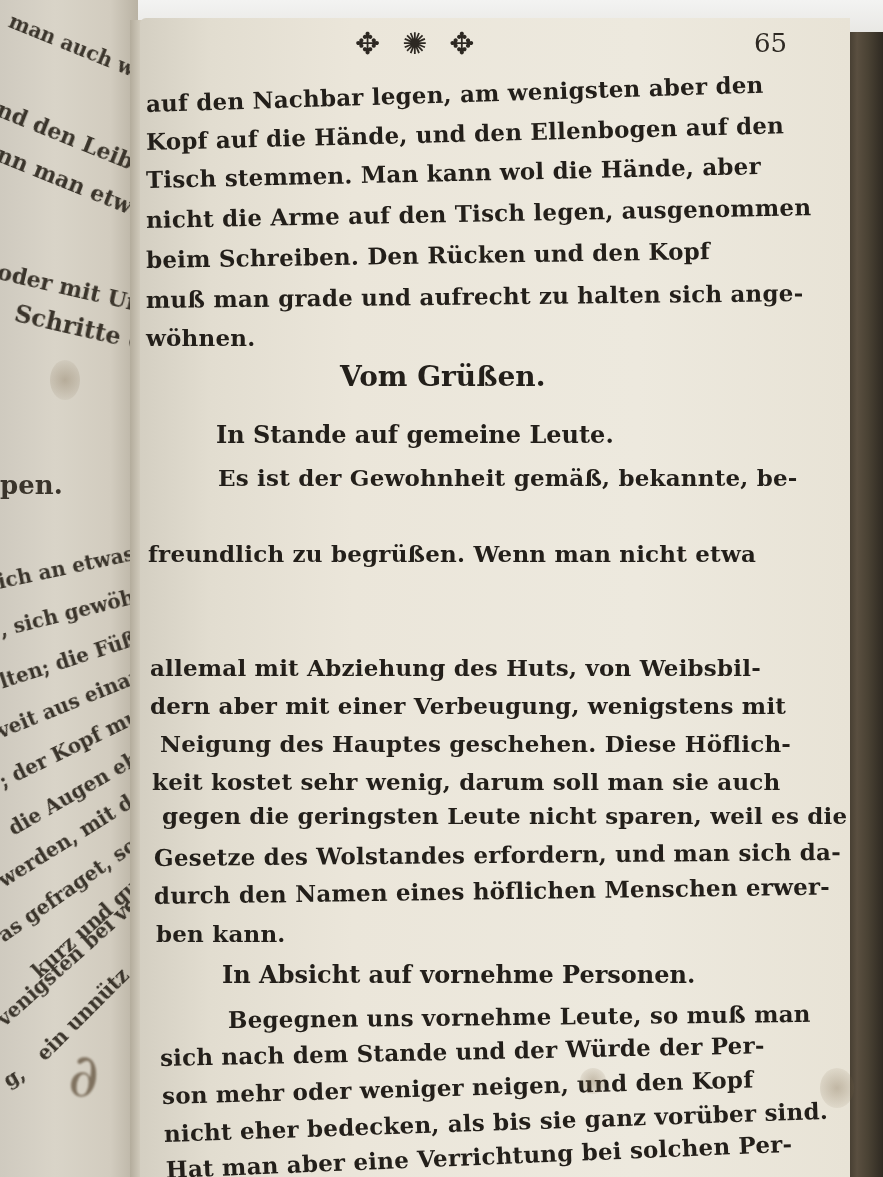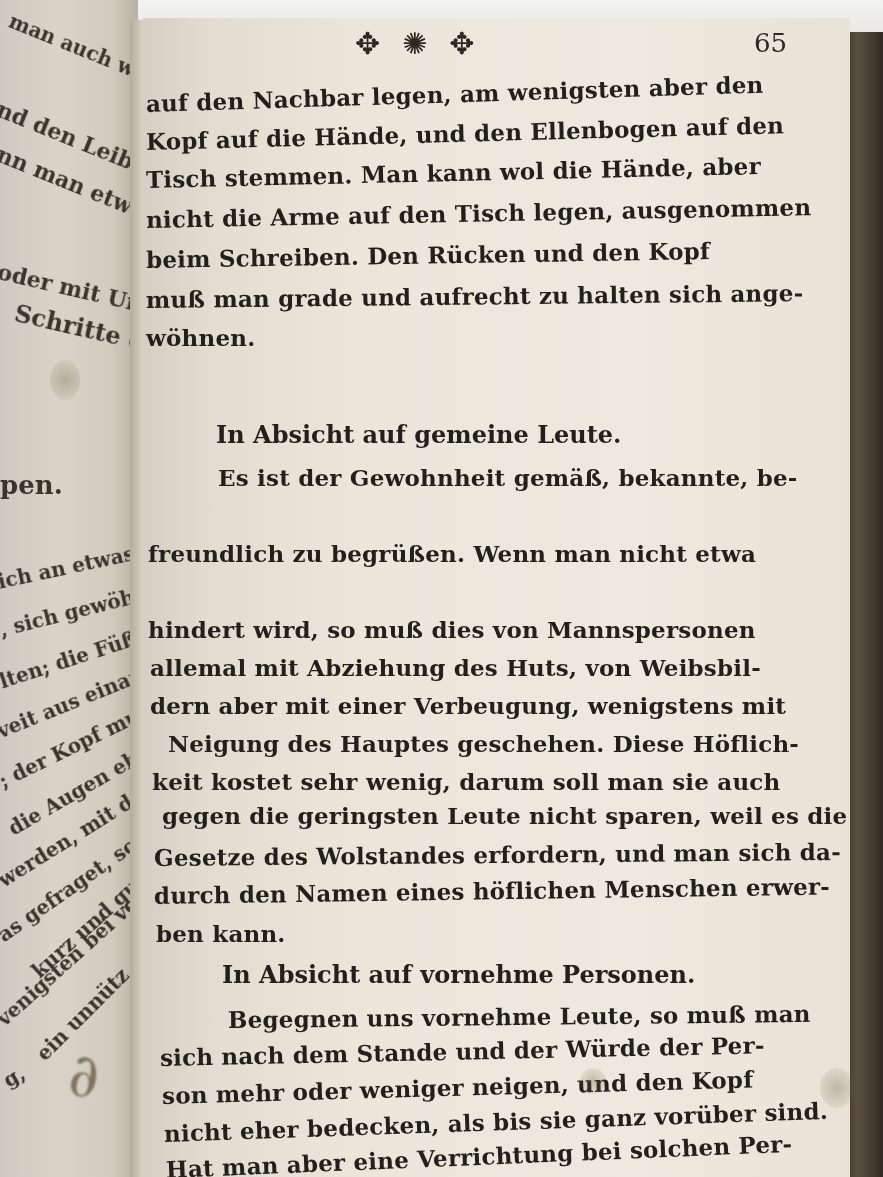--- a/index.html
+++ b/index.html
@@ -124,28 +124,28 @@
   <div class="text-block">
 
     <div class="line" style="left:6px; top:72px; transform:rotate(-1.8deg);">auf den Nachbar legen, am wenigsten aber den</div>
     <div class="line" style="left:6px; top:110px; transform:rotate(-1.5deg);">Kopf auf die Hände, und den Ellenbogen auf den</div>
     <div class="line" style="left:6px; top:148px; transform:rotate(-1.3deg);">Tisch stemmen. Man kann wol die Hände, aber</div>
     <div class="line" style="left:6px; top:188px; transform:rotate(-1.1deg);">nicht die Arme auf den Tisch legen, ausgenommen</div>
     <div class="line" style="left:6px; top:228px; transform:rotate(-0.9deg);">beim Schreiben.  Den Rücken und den Kopf</div>
     <div class="line" style="left:6px; top:268px; transform:rotate(-0.6deg);">muß man grade und aufrecht zu halten sich ange-</div>
     <div class="line" style="left:6px; top:306px;">wöhnen.</div>
 
-    <div class="subheading" style="left:76px; top:402px;">In Absicht auf gemeine Leute.</div>
+    <div class="heading" style="left:200px; top:342px;">Vom Grüßen.</div>
+    <div class="subheading" style="left:76px; top:402px;">In Stande auf gemeine Leute.</div>
 
     <div class="line" style="left:78px; top:446px;">Es ist der Gewohnheit gemäß, bekannte, be-</div>
     <div class="line" style="left:8px; top:522px;">freundlich zu begrüßen.  Wenn man nicht etwa</div>
-    <div class="line" style="left:8px; top:598px;">hindert wird, so muß dies von Mannspersonen</div>
     <div class="line" style="left:10px; top:636px;">allemal mit Abziehung des Huts, von Weibsbil-</div>
     <div class="line" style="left:10px; top:674px;">dern aber mit einer Verbeugung, wenigstens mit</div>
-    <div class="line" style="left:28px; top:712px;">Neigung des Hauptes geschehen.  Diese Höflich-</div>
+    <div class="line" style="left:20px; top:712px;">Neigung des Hauptes geschehen.  Diese Höflich-</div>
     <div class="line" style="left:12px; top:750px;">keit kostet sehr wenig, darum soll man sie auch</div>
     <div class="line" style="left:14px; top:784px;margin-left:8px;">gegen die geringsten Leute nicht sparen, weil es die</div>
     <div class="line" style="left:14px; top:826px; transform:rotate(-0.5deg);">Gesetze des Wolstandes erfordern, und man sich da-</div>
     <div class="line" style="left:14px; top:864px; transform:rotate(-0.8deg);">durch den Namen eines höflichen Menschen erwer-</div>
     <div class="line" style="left:16px; top:902px;">ben kann.</div>
 
     <div class="subheading" style="left:82px; top:942px;">In Absicht auf vornehme Personen.</div>
 
     <div class="line" style="left:88px; top:988px; transform:rotate(-0.6deg);">Begegnen uns vornehme Leute, so muß man</div>
     <div class="line" style="left:20px; top:1026px; transform:rotate(-1.2deg);">sich nach dem Stande und der Würde der Per-</div>

